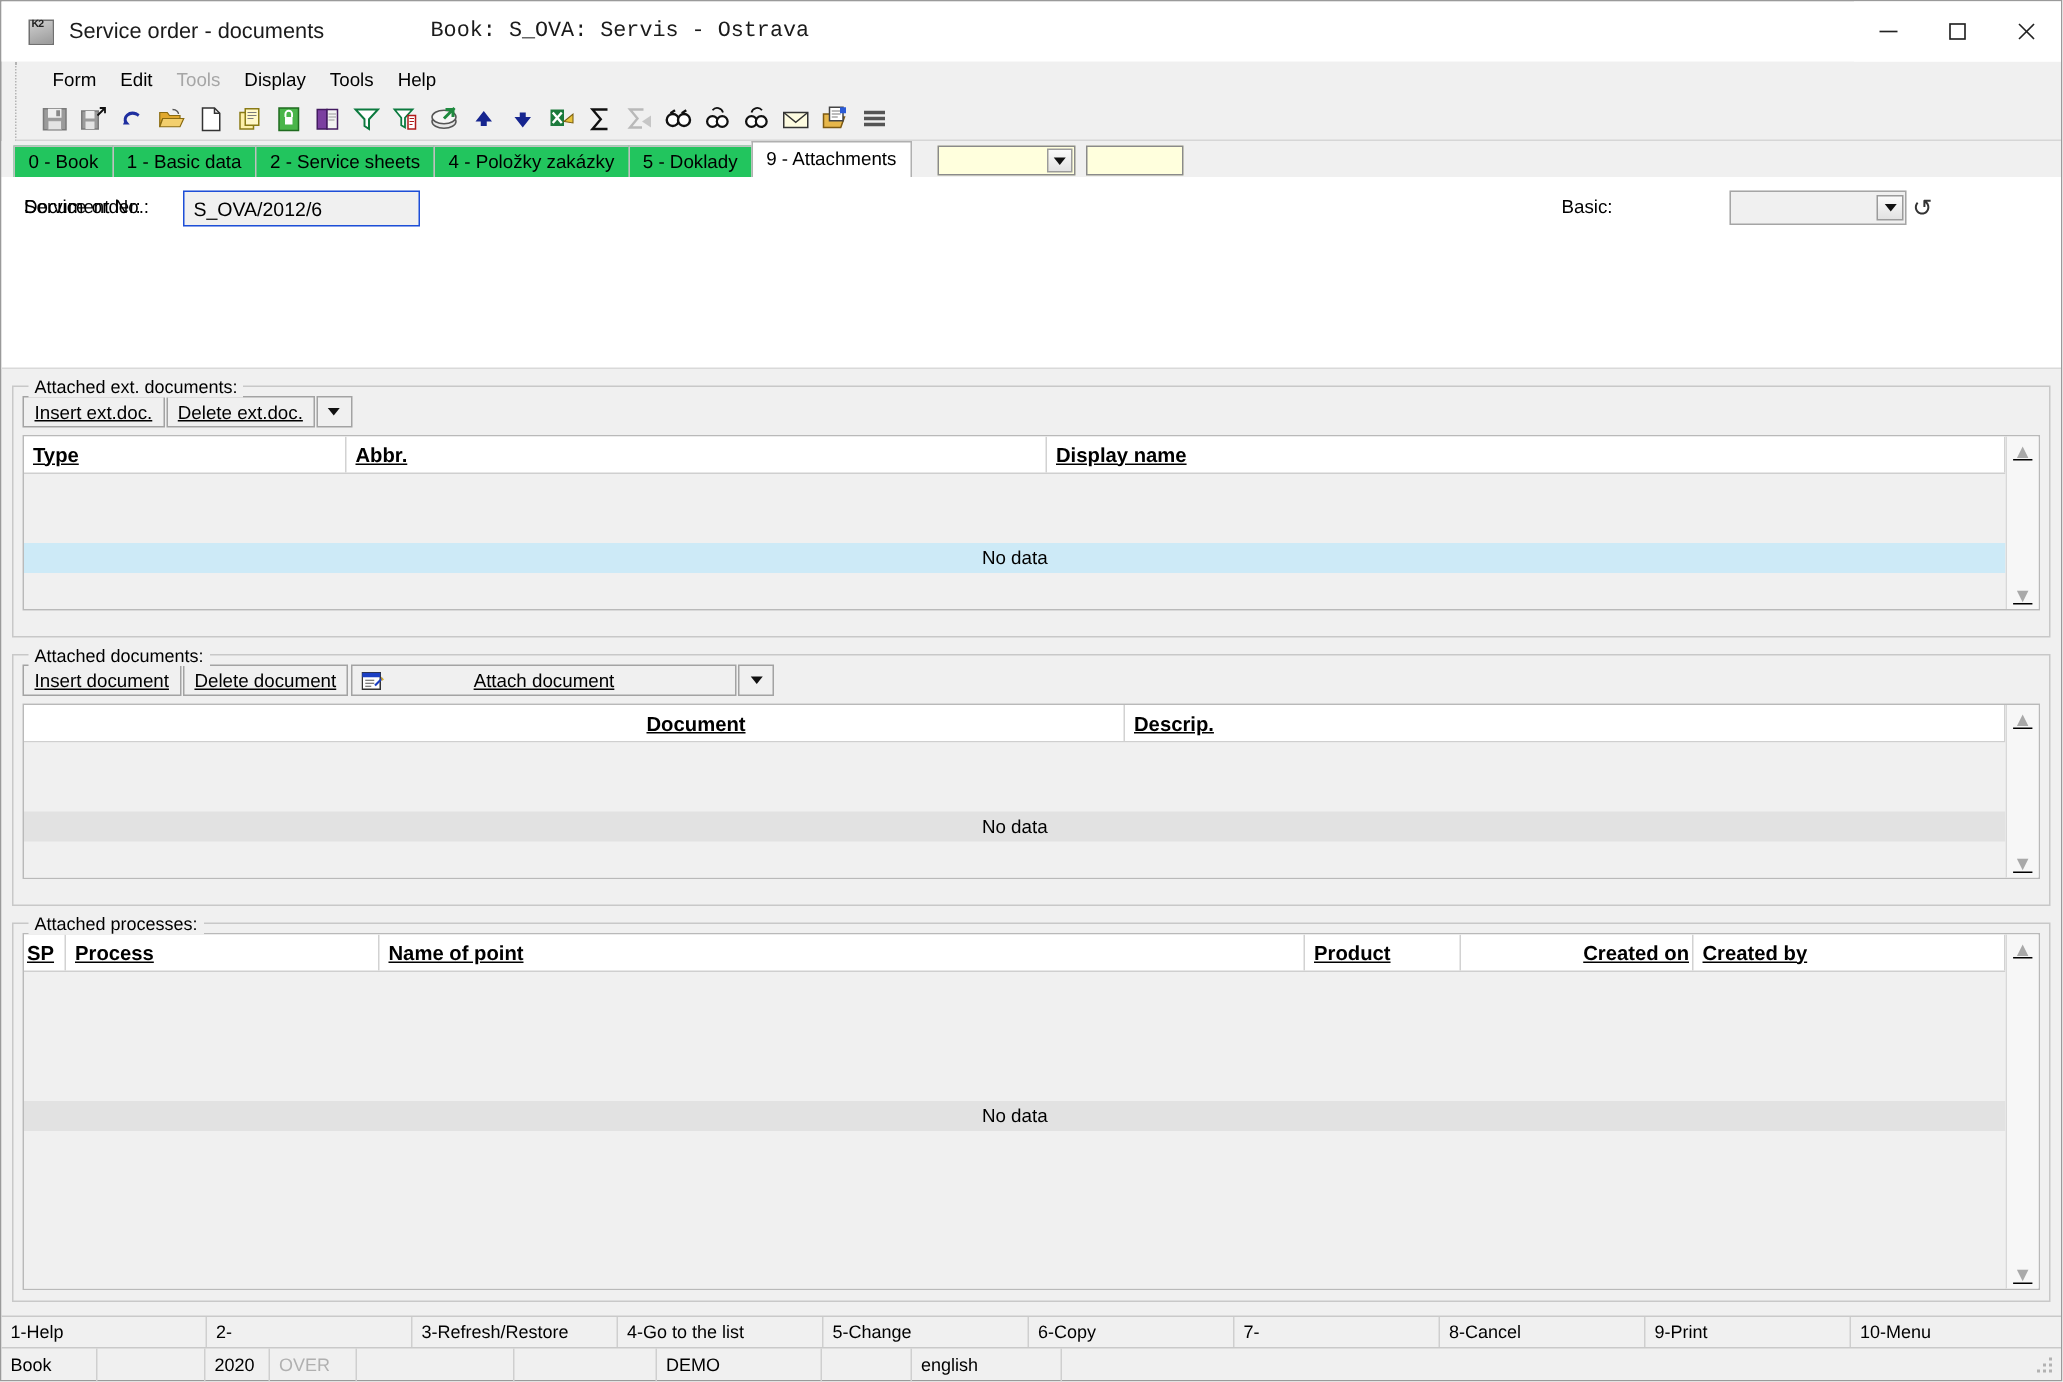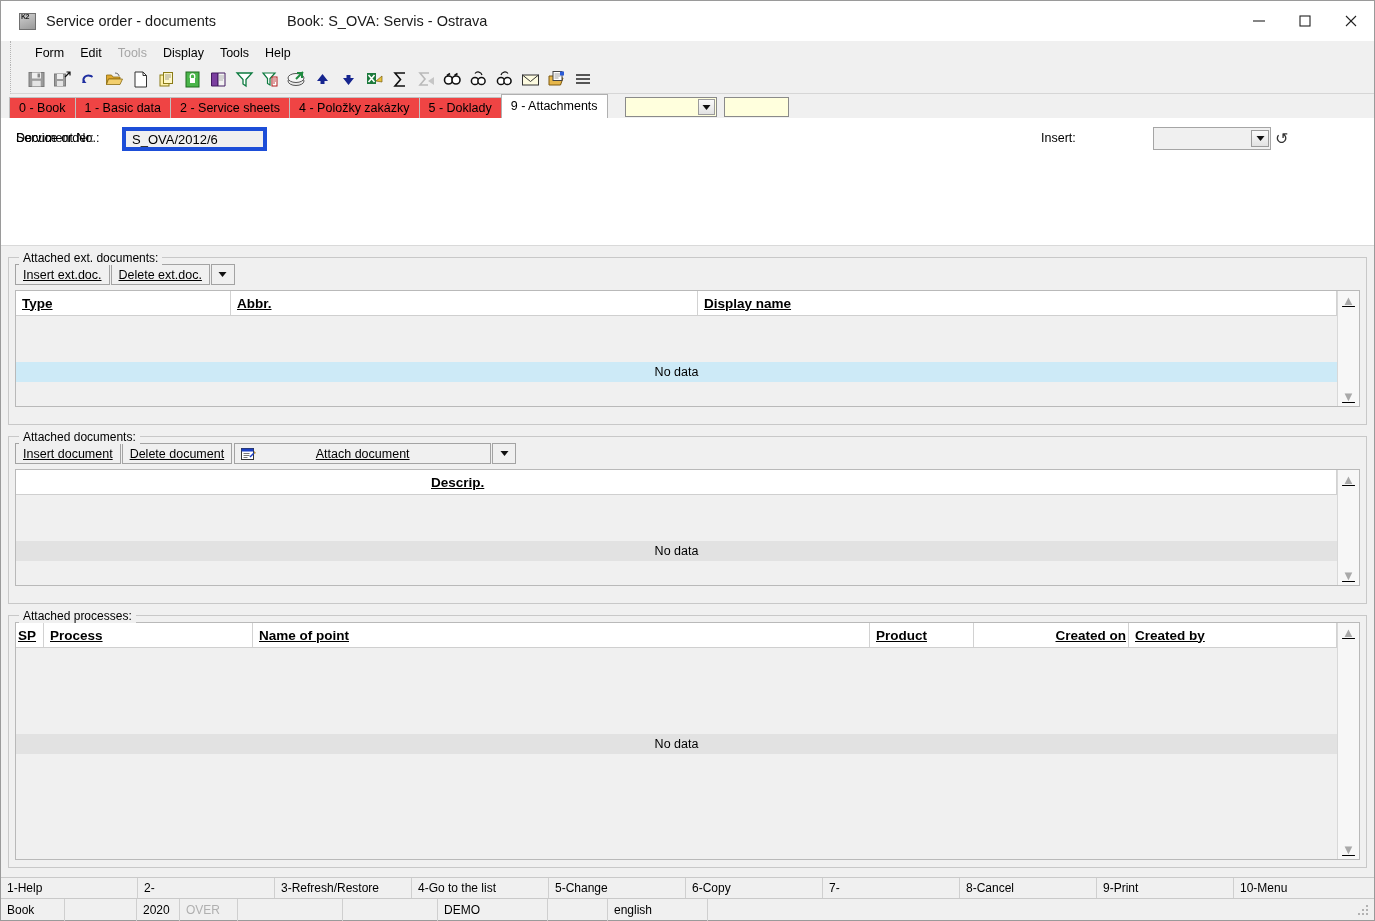--- a/index.html
+++ b/index.html
@@ -48,20 +48,21 @@
   .title-main {
     font-size: 14.5px;
     color: #1b1b1b;
     white-space: nowrap;
   }
   .title-book {
     font-size: 14.5px;
     color: #1b1b1b;
     margin-left: 71px;
     white-space: nowrap;
+    font-family: Liberation Mono, monospace;
   }
   .winbtns {
     margin-left: auto;
     display: flex;
     height: 40px;
   }
   .winbtn {
     width: 46px; height: 40px;
     display: flex; align-items: center; justify-content: center;
     background: #ffffff;
@@ -116,21 +117,21 @@
     align-items: flex-end;
     padding-left: 8px;
     flex: 0 0 auto;
     position: relative;
   }
   .tab {
     height: 21px;
     line-height: 20px;
     padding: 0 9px;
     font-size: 12.5px;
-    background: #ef4444;
+    background: #22c55e;
     border: 1px solid #c0c0c0;
     border-bottom: none;
     margin-right: -1px;
     white-space: nowrap;
     color: #000;
   }
   .tab.active {
     background: #ffffff;
     height: 24px;
     line-height: 23px;
@@ -177,23 +178,23 @@
     left: 15px; top: 13px;
     width: 105px; height: 16px;
   }
   .lbl-stack span {
     position: absolute; left: 0; top: 0;
     font-size: 12.5px; white-space: nowrap; color: #000;
   }
   .docfield {
     position: absolute;
     left: 121px; top: 9px;
-    width: 145px; height: 24px;
-    background: #f0f0f0;
-    border: 4px solid #1d4ed8;
+    width: 158px; height: 24px;
+    background: #f0f0f0;
+    border: 1px solid #1d4ed8;
     display: flex; align-items: center;
     padding-left: 6px;
     font-size: 13px;
   }
   .stage-lbl {
     position: absolute;
     left: 1040px; top: 13px;
     font-size: 12.5px;
   }
   .stage-combo {
@@ -589,21 +590,21 @@
       <div class="yfield"></div>
     </div>
   </div>
 
   <div class="formtop">
     <div class="lbl-stack">
       <span>Service order:</span>
       <span>Document No.:</span>
     </div>
     <div class="docfield">S_OVA/2012/6</div>
-    <div class="stage-lbl">Insert:</div>
+    <div class="stage-lbl">Basic:</div>
     <div class="stage-combo">
       <div class="ycombo-btn">
         <svg width="9" height="7" viewBox="0 0 9 7">
             <path d="M0.5 1 L8.5 1 L4.5 6 Z" fill="#111"></path>
           </svg>
       </div>
     </div>
     <div class="history-icon">↻</div>
   </div>
 
@@ -658,20 +659,21 @@
         <div class="btn btn-drop">
           <svg width="9" height="7" viewBox="0 0 9 7">
               <path d="M0.5 1 L8.5 1 L4.5 6 Z" fill="#111"></path>
             </svg>
         </div>
       </div>
       <div class="tablewrap" style="height:117px;">
         <div class="tbl">
           <div class="thead">
             <div class="th" style="width:409px;margin-top:48px;">Module</div>
+            <div class="th" style="width:325px;">Document</div>
             <div class="th" style="flex:1;">Descrip.</div>
           </div>
           <div class="tbody">
             <div class="nodatarow alt" style="top:46px;">No data</div>
           </div>
         </div>
         <div class="vscroll">
           <div class="vs-arrow">▲</div>
           <div class="vs-arrow">▼</div>
         </div>

